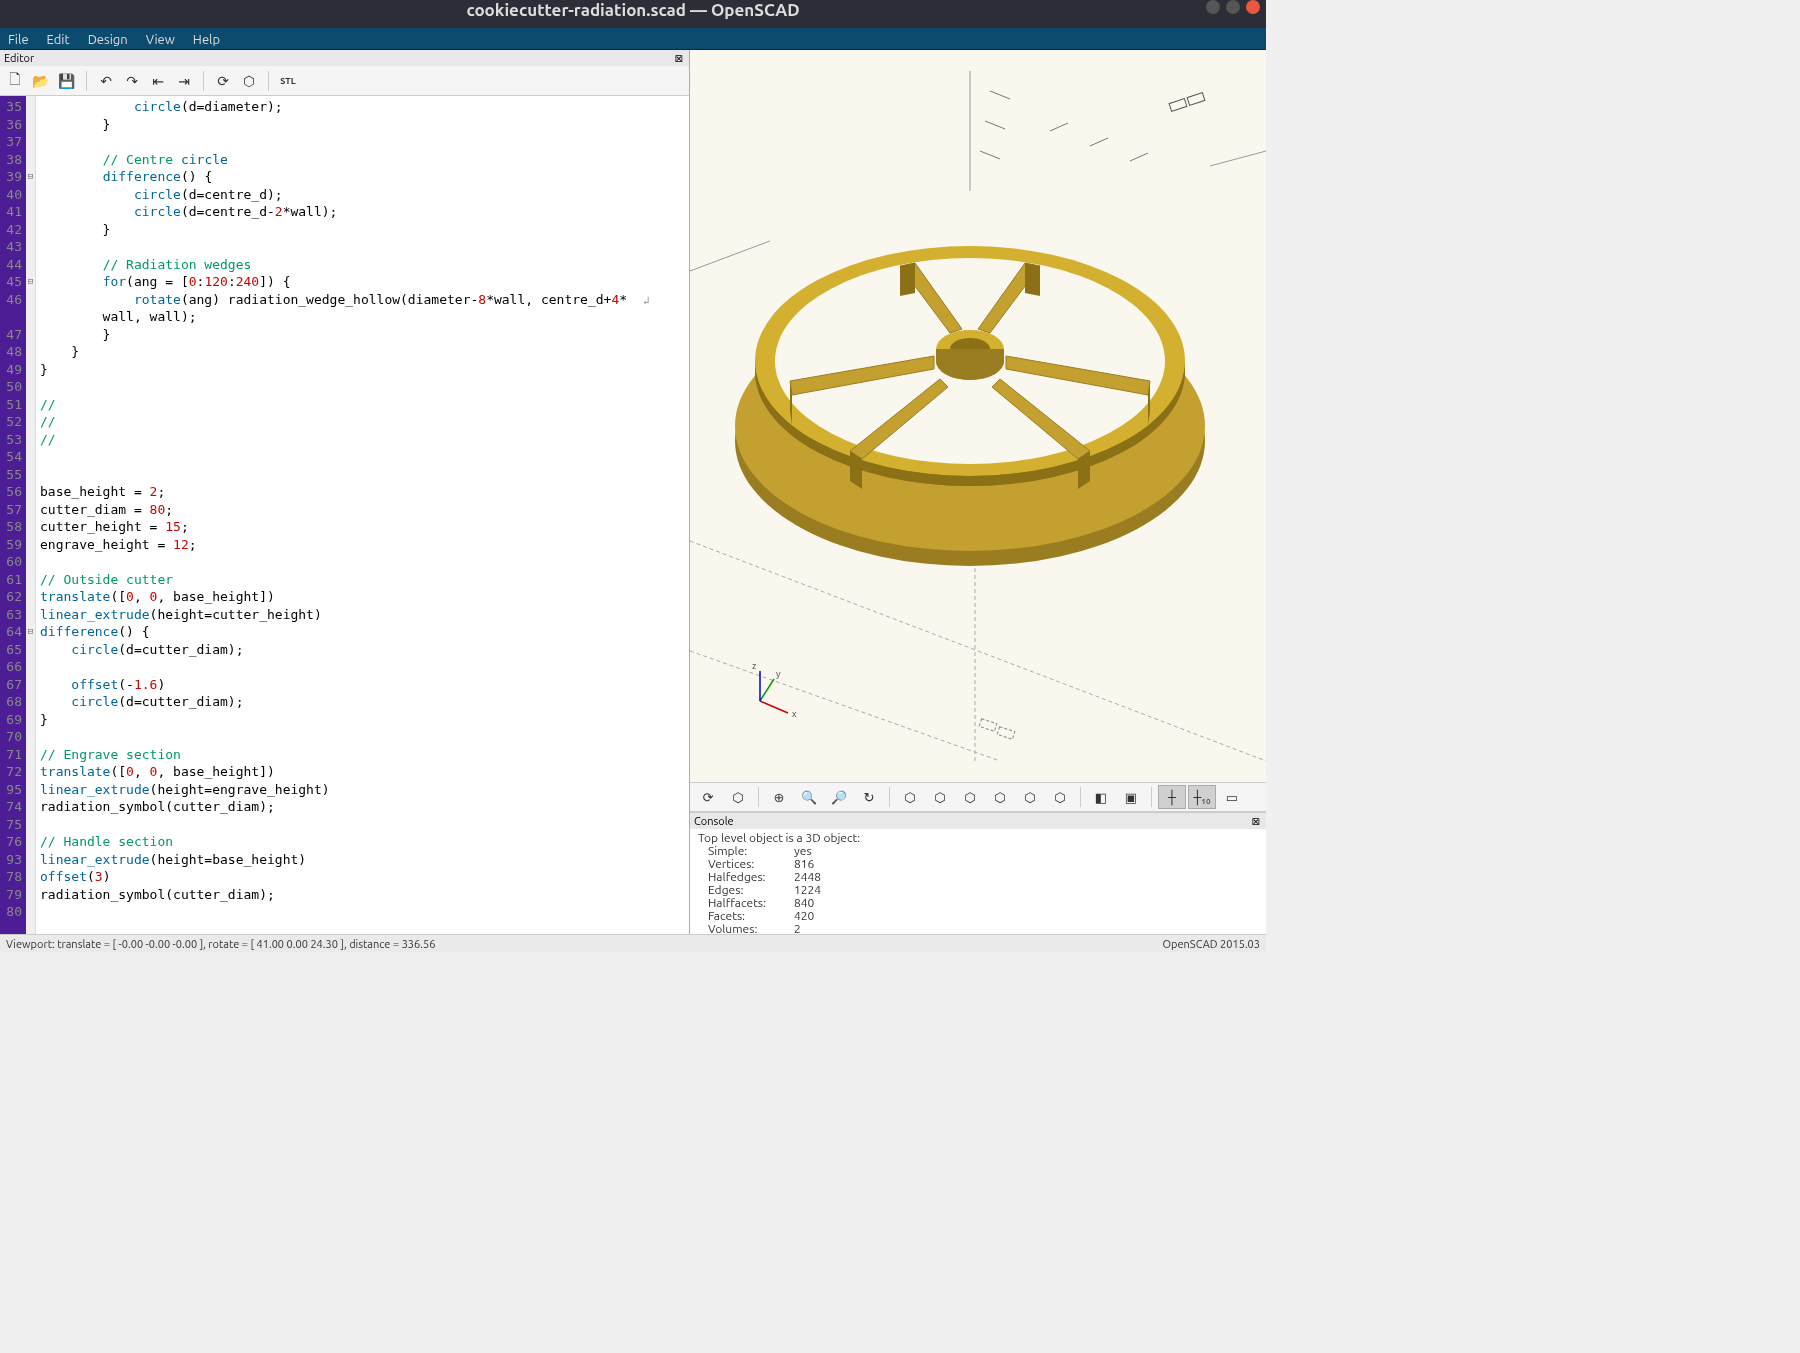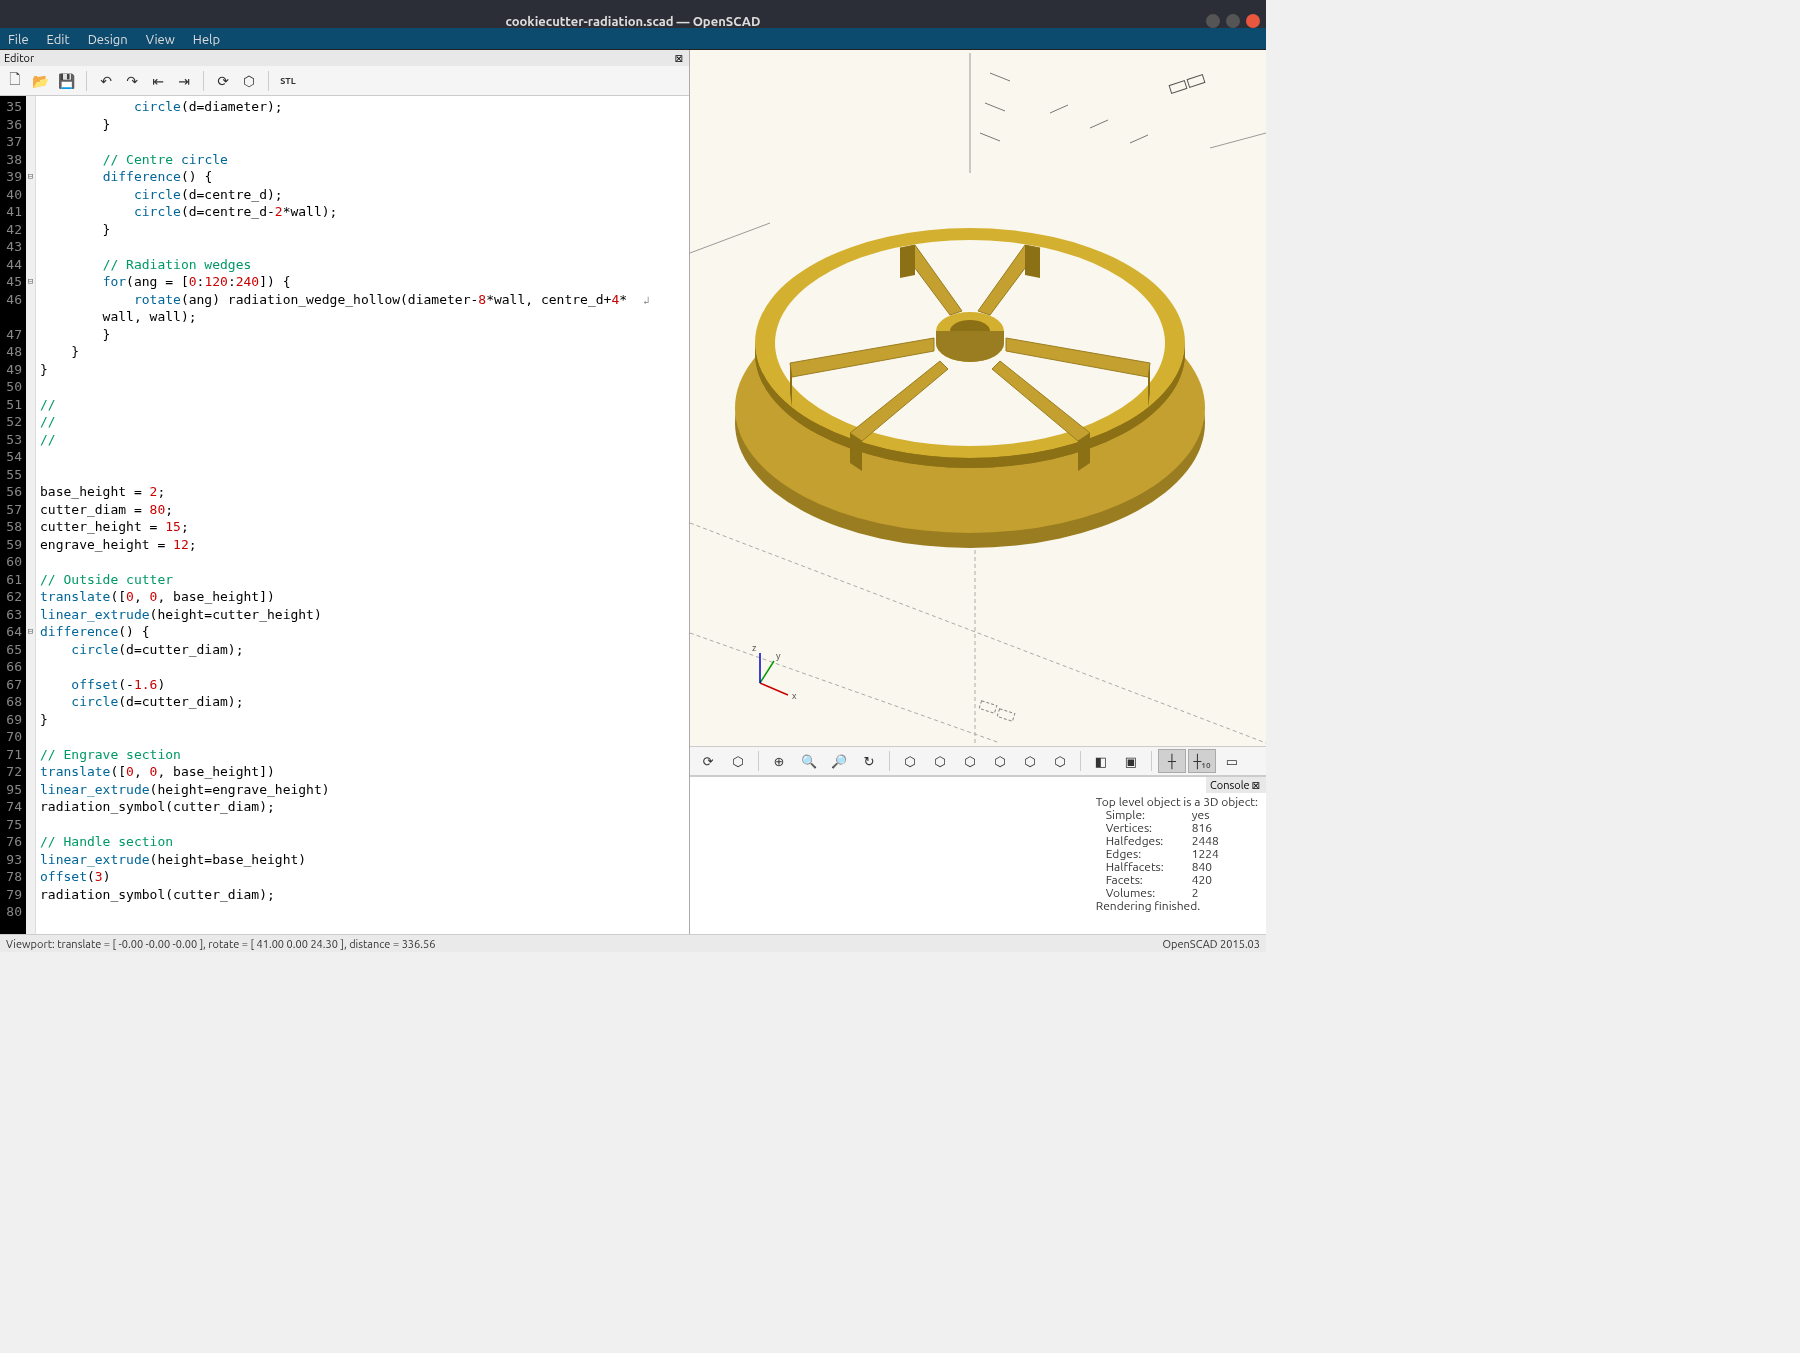--- a/index.html
+++ b/index.html
@@ -1,57 +1,57 @@
 <!DOCTYPE html>
 <html><head>
 <meta charset="utf-8">
 <style>
 * { margin: 0; padding: 0; box-sizing: border-box; }
 body { font-family: "Ubuntu", "DejaVu Sans", sans-serif; font-size: 13px; background: #f0f0f0; width: 1266px; height: 952px; overflow: hidden; display: flex; flex-direction: column; }
 
-.titlebar { background: #2b2e37; color: #ddd; height: 28px; display: flex; align-items: flex-end; justify-content: center; position: relative; font-size: 13px; font-weight: bold; }
+.titlebar { background: #2b2e37; color: #ddd; height: 28px; display: flex; align-items: flex-start; justify-content: center; position: relative; font-size: 17px; font-weight: bold; }
 .titlebar .window-controls { position: absolute; right: 6px; display: flex; gap: 6px; }
 .titlebar .wc { width: 14px; height: 14px; border-radius: 50%; display:flex; align-items:center; justify-content:center; font-size:9px; }
 .titlebar .wc.min { background: #555; }
 .titlebar .wc.max { background: #555; }
 .titlebar .wc.close { background: #e9573f; }
 
 .menubar { background: #0c4a6e; color: #ddd; height: 22px; display: flex; align-items: center; padding: 0 8px; gap: 18px; font-size: 13px; border-bottom: 1px solid #222; }
 .menubar .menu-item { cursor: pointer; }
 
 .main-area { flex: 1; display: flex; overflow: hidden; }
 
 .editor-pane { width: 690px; display: flex; flex-direction: column; border-right: 1px solid #aaa; background: #fff; }
 .editor-header { background: #e8e8e8; height: 16px; padding: 0 4px; font-size: 11px; display: flex; align-items: center; justify-content: space-between; }
 .editor-header .x { font-size: 10px; cursor: pointer; padding: 0 2px; }
 
 .editor-toolbar { background: #f5f5f5; height: 30px; display: flex; align-items: center; padding: 0 4px; gap: 4px; border-bottom: 1px solid #ccc; }
 .tb-btn { width: 22px; height: 22px; display: flex; align-items: center; justify-content: center; cursor: pointer; font-size: 14px; color: #333; }
 .tb-sep { width: 1px; height: 20px; background: #ccc; margin: 0 4px; }
 
 .code-area { flex: 1; display: flex; overflow: hidden; font-family: "DejaVu Sans Mono", monospace; font-size: 13px; line-height: 17.5px; }
-.gutter { background: #000000; color: #888; text-align: right; padding: 2px 4px 0 4px; user-select: none; min-width: 26px; }
+.gutter { background: #4c1d95; color: #888; text-align: right; padding: 2px 4px 0 4px; user-select: none; min-width: 26px; }
 .gutter .ln { height: 17.5px; }
 .fold-col { width: 10px; background: #f0f0f0; border-right: 1px solid #ddd; padding-top: 2px; }
 .fold-col .fm { height: 17.5px; font-size: 9px; color: #666; text-align: center; }
 .code { flex: 1; padding: 2px 11px 0 4px; white-space: pre; overflow: hidden; }
 .code .cl { height: 17.5px; }
 .c-kw { color: #006699; }
 .c-num { color: #cc0000; }
 .c-com { color: #009966; }
 .wrap-arrow { color: #999; font-size: 11px; }
 
 .right-pane { flex: 1; display: flex; flex-direction: column; background: #faf8ee; }
 .viewport-3d { flex: 1; position: relative; overflow: hidden; }
 .viewport-3d svg { width: 100%; height: 100%; }
 .view-toolbar { background: #f5f5f5; height: 30px; display: flex; align-items: center; padding: 0 4px; gap: 2px; border-top: 1px solid #ccc; border-bottom: 1px solid #ccc; }
 .vt-btn { width: 28px; height: 24px; display: flex; align-items: center; justify-content: center; cursor: pointer; font-size: 13px; color: #333; }
 .vt-btn.active { background: #d0d0d0; border: 1px solid #aaa; }
 
-.console-pane { height: 158px; background: #fff; display: flex; flex-direction: column; border-top: 1px solid #ccc; align-items: flex-end; }
+.console-pane { height: 122px; background: #fff; display: flex; flex-direction: column; border-top: 1px solid #ccc; }
 .console-header { background: #e8e8e8; height: 16px; padding: 0 4px; font-size: 11px; display: flex; align-items: center; justify-content: space-between; }
 .console-header .x { font-size: 10px; cursor: pointer; padding: 0 2px; }
 .console-body { flex: 1; padding: 2px 8px; font-size: 12px; color: #333; overflow: hidden; }
 .console-body .row { display: flex; }
 .console-body .lbl { width: 86px; }
 
 .statusbar { background: #eaeaea; height: 18px; display: flex; align-items: center; justify-content: space-between; padding: 0 6px; font-size: 11px; border-top: 1px solid #ccc; color: #333; }
 
 </style>
 </head>

